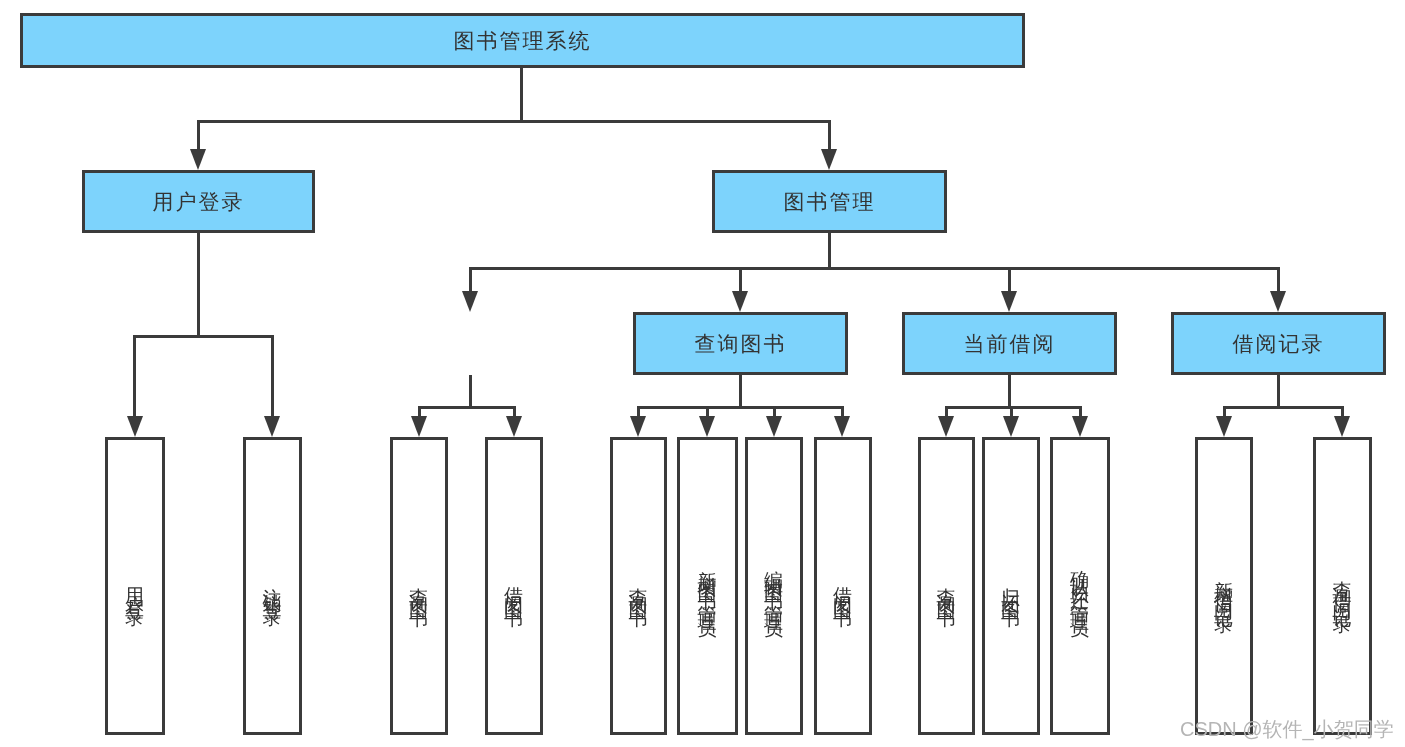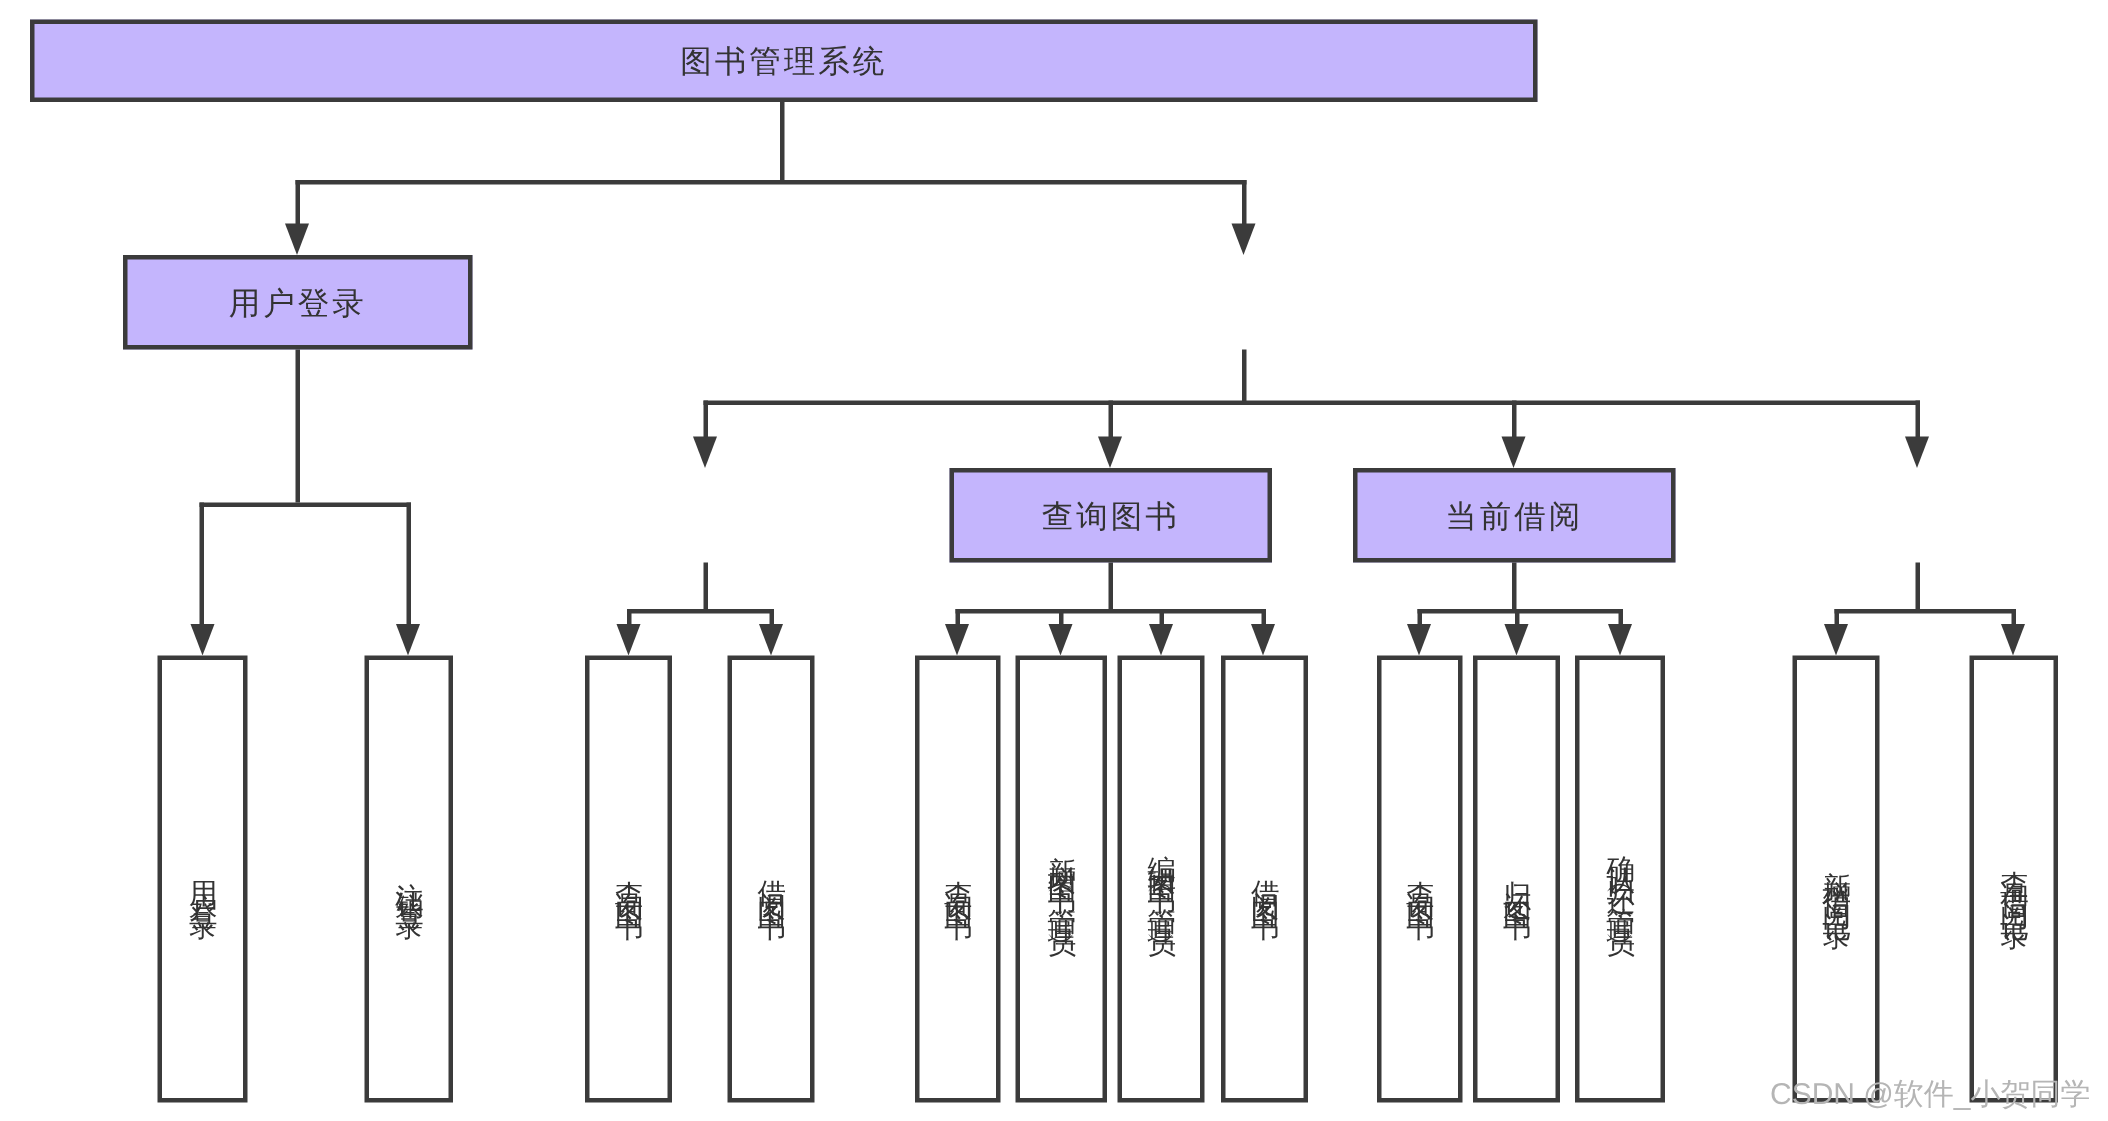--- a/index.html
+++ b/index.html
@@ -1,21 +1,21 @@
 <!DOCTYPE html>
 <html><head>
 <meta charset="utf-8">
 <style>
   html,body{margin:0;padding:0;background:#ffffff;}
   .canvas{
     position:relative;width:1405px;height:747px;background:#ffffff;overflow:hidden;
     font-family:"Liberation Sans","DejaVu Sans",sans-serif;
   }
   .hbox{
-    position:absolute;box-sizing:border-box;border:3px solid #3b3b3b;background:#c4b5fd;
+    position:absolute;box-sizing:border-box;border:3px solid #3b3b3b;background:#7dd3fc;
     display:flex;align-items:center;justify-content:center;
     font-size:21px;color:#333333;letter-spacing:2px;white-space:nowrap;
   }
   .vbox{
     position:absolute;box-sizing:border-box;border:3px solid #3b3b3b;background:#ffffff;
     display:flex;align-items:center;justify-content:center;
     font-size:19px;color:#333333;
   }
   .vbox span{
     writing-mode:vertical-rl;text-orientation:mixed;
@@ -45,20 +45,23 @@
   <div class="vline" style="left:520px;top:68px;height:53px"></div>
   <div class="hline" style="left:197px;top:120px;width:634px"></div>
   <div class="vline" style="left:197px;top:120px;height:30px"></div>
   <div class="arrow" style="left:190px;top:149px"></div>
   <div class="vline" style="left:828px;top:120px;height:30px"></div>
   <div class="arrow" style="left:821px;top:149px"></div>
 
   <div class="hbox" style="left:82px;top:170px;width:233px;height:63px">
     <span>用户登录</span>
   </div>
+  <div class="hbox" style="left:712px;top:170px;width:235px;height:63px">
+    <span>图书管理</span>
+  </div>
 
   <div class="vline" style="left:197px;top:233px;height:102px"></div>
   <div class="hline" style="left:133px;top:335px;width:141px"></div>
   <div class="vline" style="left:133px;top:335px;height:82px"></div>
   <div class="arrow" style="left:127px;top:416px"></div>
   <div class="vline" style="left:271px;top:335px;height:82px"></div>
   <div class="arrow" style="left:264px;top:416px"></div>
 
   <div class="vline" style="left:828px;top:233px;height:36px"></div>
   <div class="hline" style="left:469px;top:267px;width:811px"></div>
@@ -69,20 +72,23 @@
   <div class="vline" style="left:1008px;top:267px;height:26px"></div>
   <div class="arrow" style="left:1001px;top:291px"></div>
   <div class="vline" style="left:1277px;top:267px;height:26px"></div>
   <div class="arrow" style="left:1270px;top:291px"></div>
 
   <div class="hbox" style="left:633px;top:312px;width:215px;height:63px">
     <span>查询图书</span>
   </div>
   <div class="hbox" style="left:902px;top:312px;width:215px;height:63px">
     <span>当前借阅</span>
+  </div>
+  <div class="hbox" style="left:1171px;top:312px;width:215px;height:63px">
+    <span>借阅记录</span>
   </div>
 
   <div class="vline" style="left:469px;top:375px;height:33px"></div>
   <div class="hline" style="left:418px;top:406px;width:97px"></div>
   <div class="vline" style="left:418px;top:406px;height:11px"></div>
   <div class="arrow" style="left:411px;top:416px"></div>
   <div class="vline" style="left:513px;top:406px;height:11px"></div>
   <div class="arrow" style="left:506px;top:416px"></div>
 
   <div class="vline" style="left:739px;top:375px;height:33px"></div>

